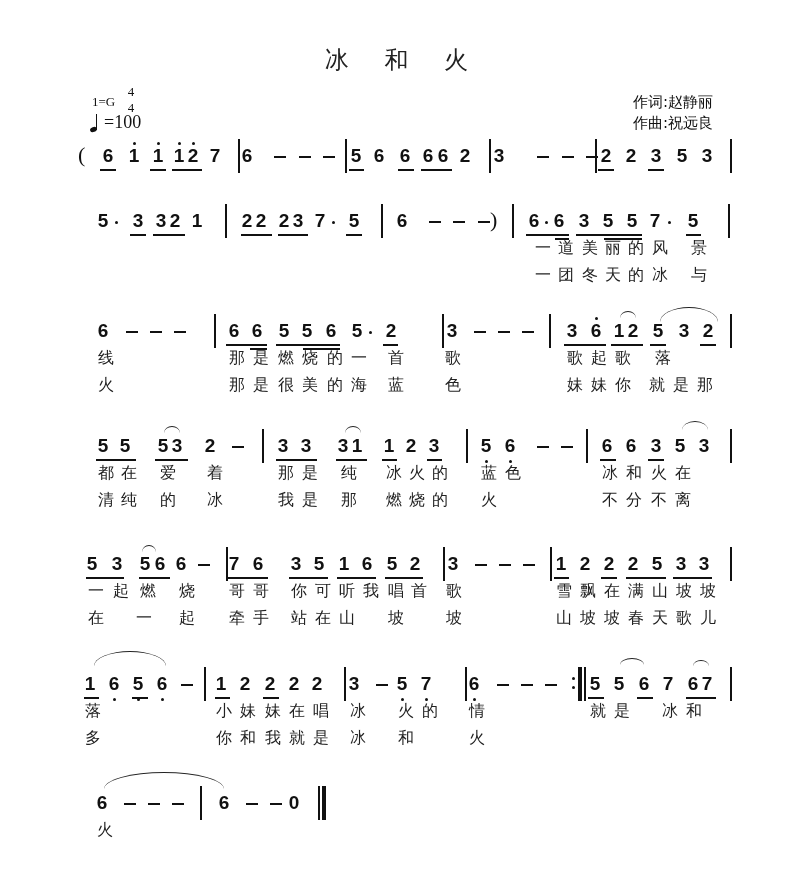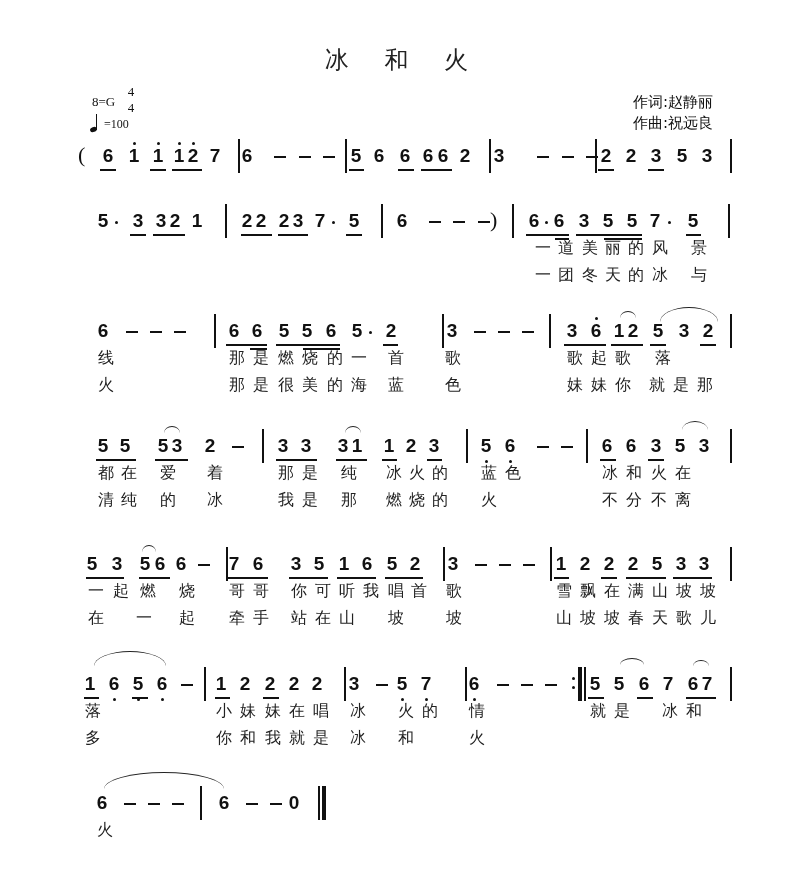--- a/index.html
+++ b/index.html
@@ -3,21 +3,21 @@
 <meta charset="utf-8">
 <style>
   html, body { margin:0; padding:0; background:#ffffff; }
   body { width:807px; height:882px; position:relative; overflow:hidden;
          font-family:"Liberation Sans", "DejaVu Sans", sans-serif; color:#111; }
   .title { position:absolute; left:0; width:807px; top:44px; text-align:center;
            font-family:"DejaVu Sans", sans-serif; font-size:24px; letter-spacing:14px; color:#222; }
   .key { position:absolute; left:92px; top:94px; font-family:"Liberation Serif", serif; font-size:13px; }
   .timesig { position:absolute; left:125px; top:84px; width:12px; text-align:center;
              font-family:"Liberation Serif", serif; font-size:13px; line-height:16px; }
-  .tempo { position:absolute; left:90px; top:112px; font-family:"Liberation Serif", serif; font-size:12px; }
+  .tempo { position:absolute; left:90px; top:112px; font-family:"Liberation Serif", serif; font-size:18px; }
   .tempo .stem { display:inline-block; width:1px; height:16px; background:#111; position:relative; top:2px; margin-left:6px; }
   .tempo .head { display:inline-block; width:7px; height:5px; background:#111; border-radius:50%; position:relative; left:-7px; top:4px; transform:rotate(-20deg); }
   .credits { position:absolute; left:633px; top:92px; font-family:"DejaVu Sans", sans-serif; font-size:15px; line-height:21px; }
   .system { position:absolute; left:0; width:807px; height:110px; }
   .note { position:absolute; font-weight:bold; font-size:19px; width:14px; text-align:center; line-height:22px; }
   .note .dot-above { position:absolute; left:6px; top:-3px; width:3px; height:3px; background:#111; border-radius:50%; }
   .dash { position:absolute; width:12px; height:2px; background:#111; }
   .aug { position:absolute; width:3px; height:3px; background:#111; border-radius:50%; }
   .bar { position:absolute; width:1.5px; background:#111; }
   .thick { width:4px; }
@@ -25,21 +25,21 @@
   .lyric { position:absolute; font-family:"DejaVu Sans", sans-serif; font-size:16px; width:18px; text-align:center; color:#222; }
   .paren { position:absolute; font-size:22px; font-family:"Liberation Serif", serif; }
   .slur { position:absolute; border-top:1.5px solid #222; border-radius:50% 50% 0 0 / 100% 100% 0 0; }
   .repeat-dots { position:absolute; width:3px; }
   .repeat-dots i { display:block; width:3px; height:3px; background:#111; border-radius:50%; margin-bottom:6px; }
 </style>
 </head>
 <body>
 
 <div class="title">冰 和 火</div>
-<div class="key">8=G</div>
+<div class="key">1=G</div>
 <div class="timesig">
   <div>4</div>
   <div>4</div>
 </div>
 <div class="tempo">
   <span class="stem"></span><span class="head"></span><span>=100</span>
 </div>
 <div class="credits">
   <div>作词:赵静丽</div>
   <div>作曲:祝远良</div>

